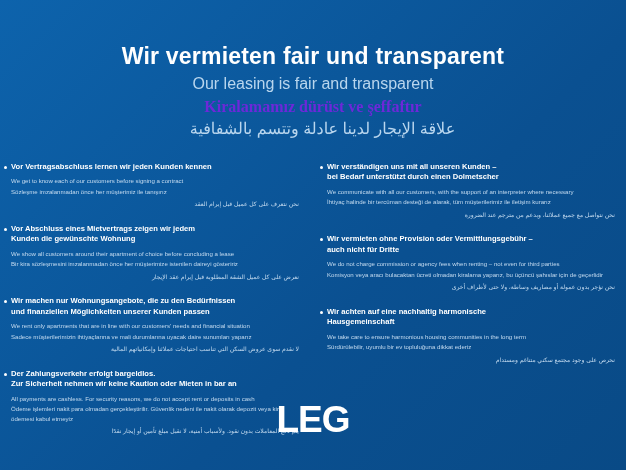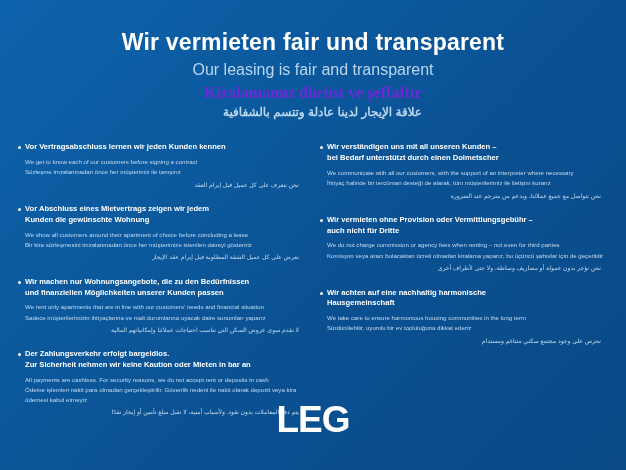--- a/index.html
+++ b/index.html
@@ -19,21 +19,21 @@
     width: 626px;
     height: 470px;
     position: relative;
     box-sizing: border-box;
     padding: 0;
   }
 
   
   .headline {
     text-align: center;
-    padding-top: 29px;
+    padding-top: 43px;
   }
   .headline .h-de {
     font-size: 23px;
     font-weight: bold;
     letter-spacing: 0.2px;
     line-height: 1.15;
     margin-bottom: 5px;
   }
   .headline .h-en {
     font-size: 16px;
@@ -44,33 +44,33 @@
   }
   .headline .h-tr {
     font-size: 16px;
     font-weight: bold;
     color: #6d28d9;
     line-height: 1.2;
     margin-bottom: 3px;
     font-family: Liberation Serif, serif;
   }
   .headline .h-ar {
-    font-size: 12px;
-    font-weight: bold;
+    font-size: 16px;
+    font-weight: normal;
     color: #b9d6ee;
     line-height: 1.3;
     direction: rtl;
     margin-left: 19px;
   }
 
   
   .columns {
     display: flex;
     margin-top: 22px;
-    padding: 0 18px;
+    padding: 0 4px;
     box-sizing: border-box;
     gap: 14px;
   }
   .col {
     width: 50%;
     box-sizing: border-box;
   }
 
   .block {
     margin-bottom: 15px;

